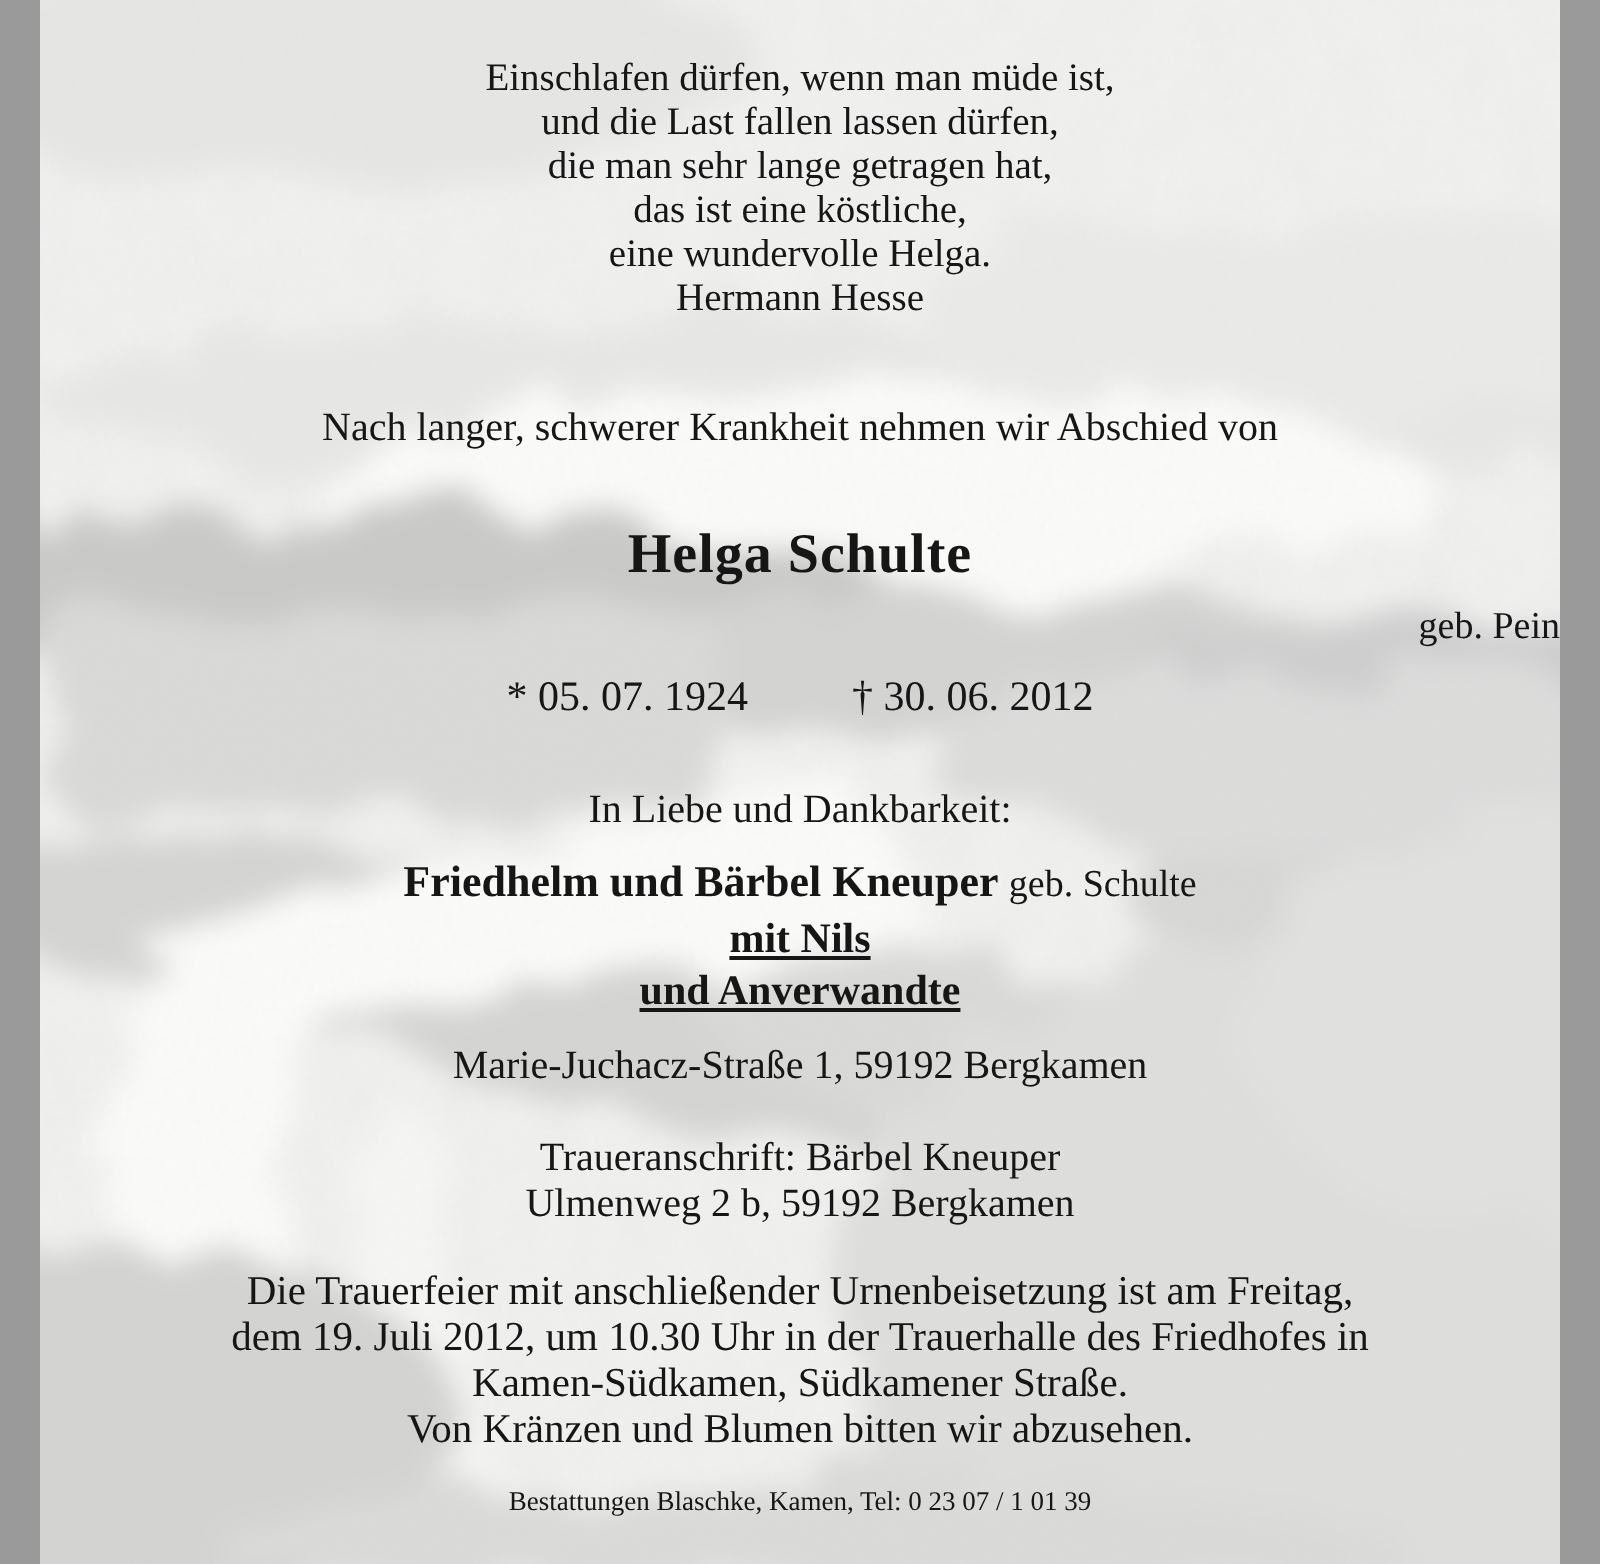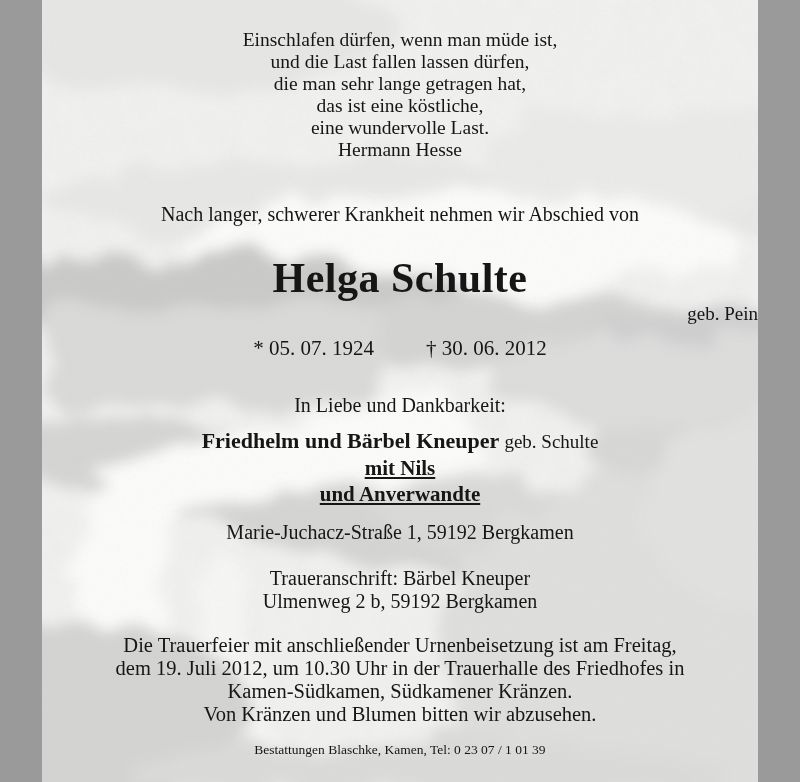--- a/index.html
+++ b/index.html
@@ -1,45 +1,44 @@
 <!DOCTYPE html>
 <html lang="de"><head>
 <meta charset="utf-8">
 <title>Traueranzeige</title>
 <style>
   html, body { margin: 0; padding: 0; background: #9a9a9a; }
   .page {
     position: relative;
-    width: 704px;
+    width: 760px;
     height: 782px;
     margin: 0 auto;
     overflow: hidden;
     background: #f2f2f1;
     font-family: "Liberation Serif", serif;
     color: #161616;
-    padding-left: 12px;
   }
   .bg-svg {
     position: absolute;
     top: 0; left: 0;
     width: 800px; height: 782px;
     z-index: 0;
     pointer-events: none;
   }
   .content {
     position: absolute;
     inset: 0;
     z-index: 1;
     text-align: center;
     padding-top: 29px;
     box-sizing: border-box;
   }
   .poem-line      { font-size: 19.5px; line-height: 22px; }
   .intro          { margin-top: 42px; font-size: 20px; line-height: 23px; }
-  .deceased-name  { margin-top: 30px; font-size: 42px; line-height: 44px; font-weight: bold; letter-spacing: 0.5px; }
+  .deceased-name  { margin-top: 30px; font-size: 28px; line-height: 44px; font-weight: bold; letter-spacing: 0.5px; }
   .maiden         { margin-top: 3px; font-size: 19px; line-height: 22px; text-align: right; }
   .dates          { margin-top: 11px; font-size: 21px; line-height: 24px; }
   .dates .row     { display: inline-flex; gap: 52px; }
   .dankbarkeit    { margin-top: 33px; font-size: 20px; line-height: 24px; }
   .family-line1   { margin-top: 11px; font-size: 22px; line-height: 26px; font-weight: bold; }
   .family-line1 .suffix { font-size: 19px; font-weight: normal; }
   .family-line2, .family-line3 { font-size: 21px; line-height: 26px; font-weight: bold; text-decoration: underline; }
   .address        { margin-top: 13px; font-size: 20px; line-height: 24px; }
   .trauer-block   { margin-top: 23px; font-size: 20px; line-height: 23px; }
   .funeral-block  { margin-top: 21px; font-size: 20.5px; line-height: 23px; }
@@ -103,21 +102,21 @@
     <rect width="800" height="782" filter="url(#grain)" opacity="0.16"></rect>
   </svg>
 
   <div class="content">
 
     <div class="poem">
       <div class="poem-line">Einschlafen dürfen, wenn man müde ist,</div>
       <div class="poem-line">und die Last fallen lassen dürfen,</div>
       <div class="poem-line">die man sehr lange getragen hat,</div>
       <div class="poem-line">das ist eine köstliche,</div>
-      <div class="poem-line">eine wundervolle Last.</div>
+      <div class="poem-line">eine wundervolle Helga.</div>
       <div class="poem-line">Hermann Hesse</div>
     </div>
 
     <div class="intro">Nach langer, schwerer Krankheit nehmen wir Abschied von</div>
 
     <div class="deceased-name">Helga Schulte</div>
 
     <div class="maiden">geb. Pein</div>
 
     <div class="dates">
@@ -139,20 +138,20 @@
     <div class="address">Marie-Juchacz-Straße 1, 59192 Bergkamen</div>
 
     <div class="trauer-block">
       <div>Traueranschrift: Bärbel Kneuper</div>
       <div>Ulmenweg 2 b, 59192 Bergkamen</div>
     </div>
 
     <div class="funeral-block">
       <div>Die Trauerfeier mit anschließender Urnenbeisetzung ist am Freitag,</div>
       <div>dem 19. Juli 2012, um 10.30 Uhr in der Trauerhalle des Friedhofes in</div>
-      <div>Kamen-Südkamen, Südkamener Kränzen.</div>
+      <div>Kamen-Südkamen, Südkamener Straße.</div>
       <div>Von Kränzen und Blumen bitten wir abzusehen.</div>
     </div>
 
     <div class="footer-line">Bestattungen Blaschke, Kamen, Tel: 0 23 07 / 1 01 39</div>
 
   </div>
 </div>
 
 </body></html>

